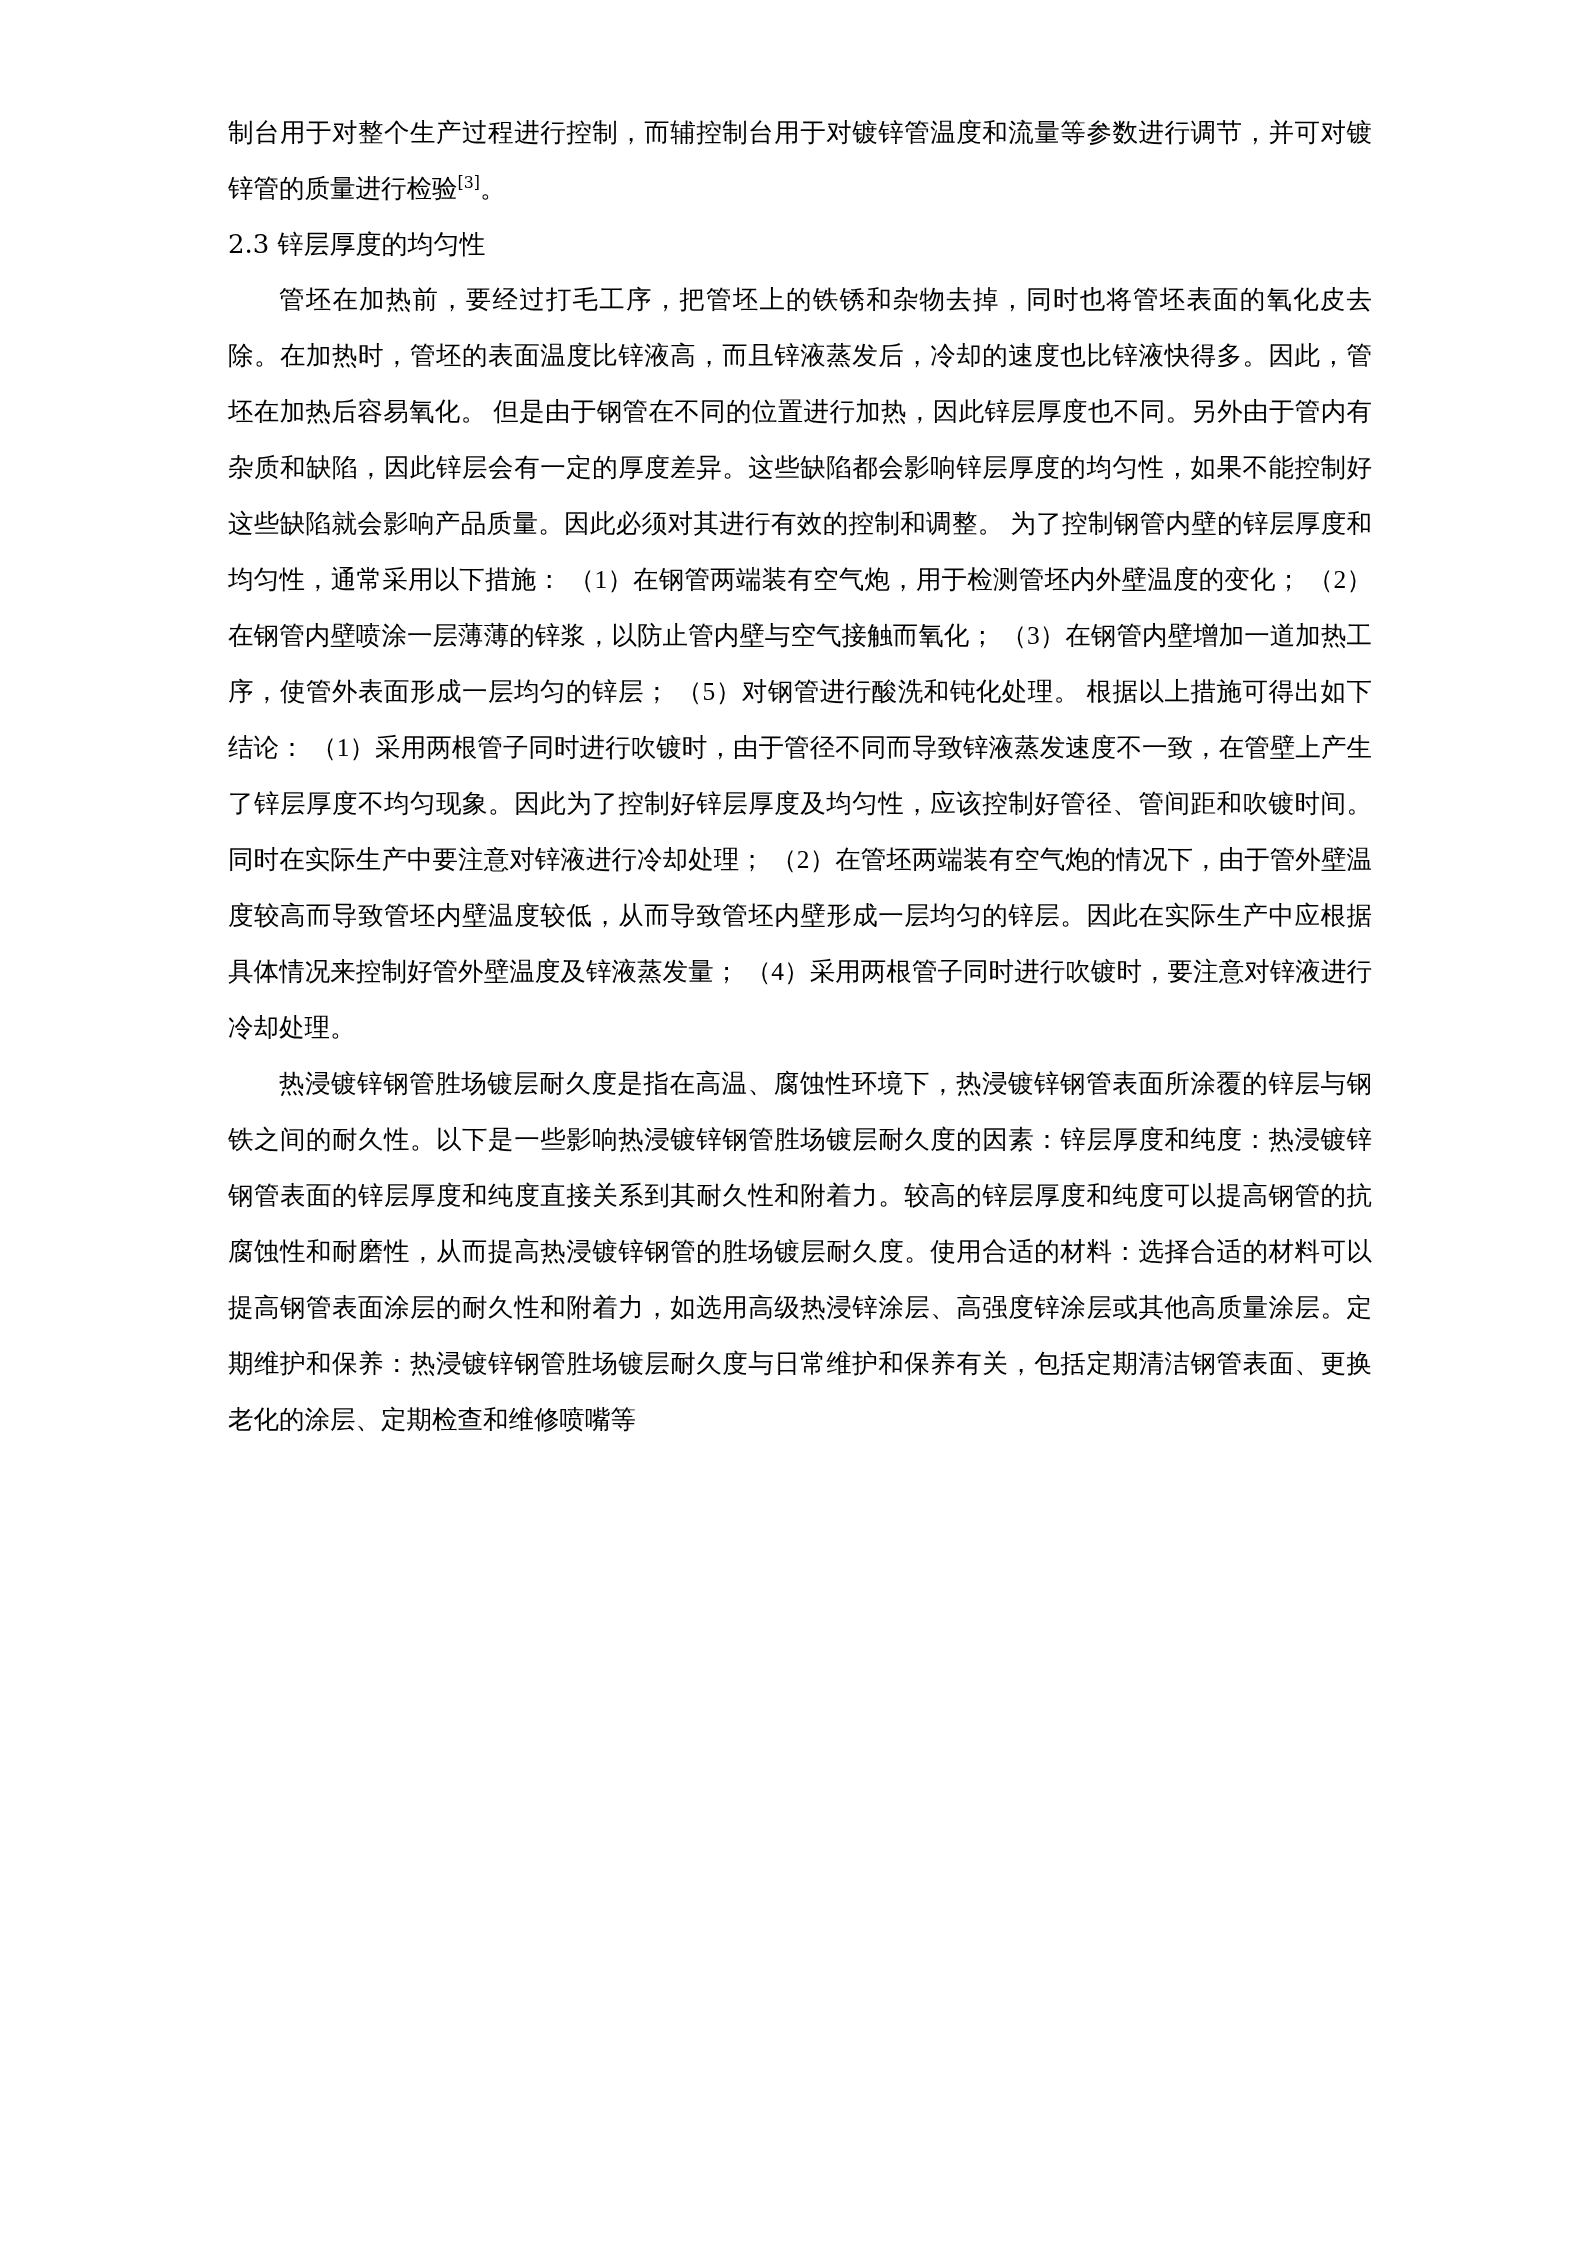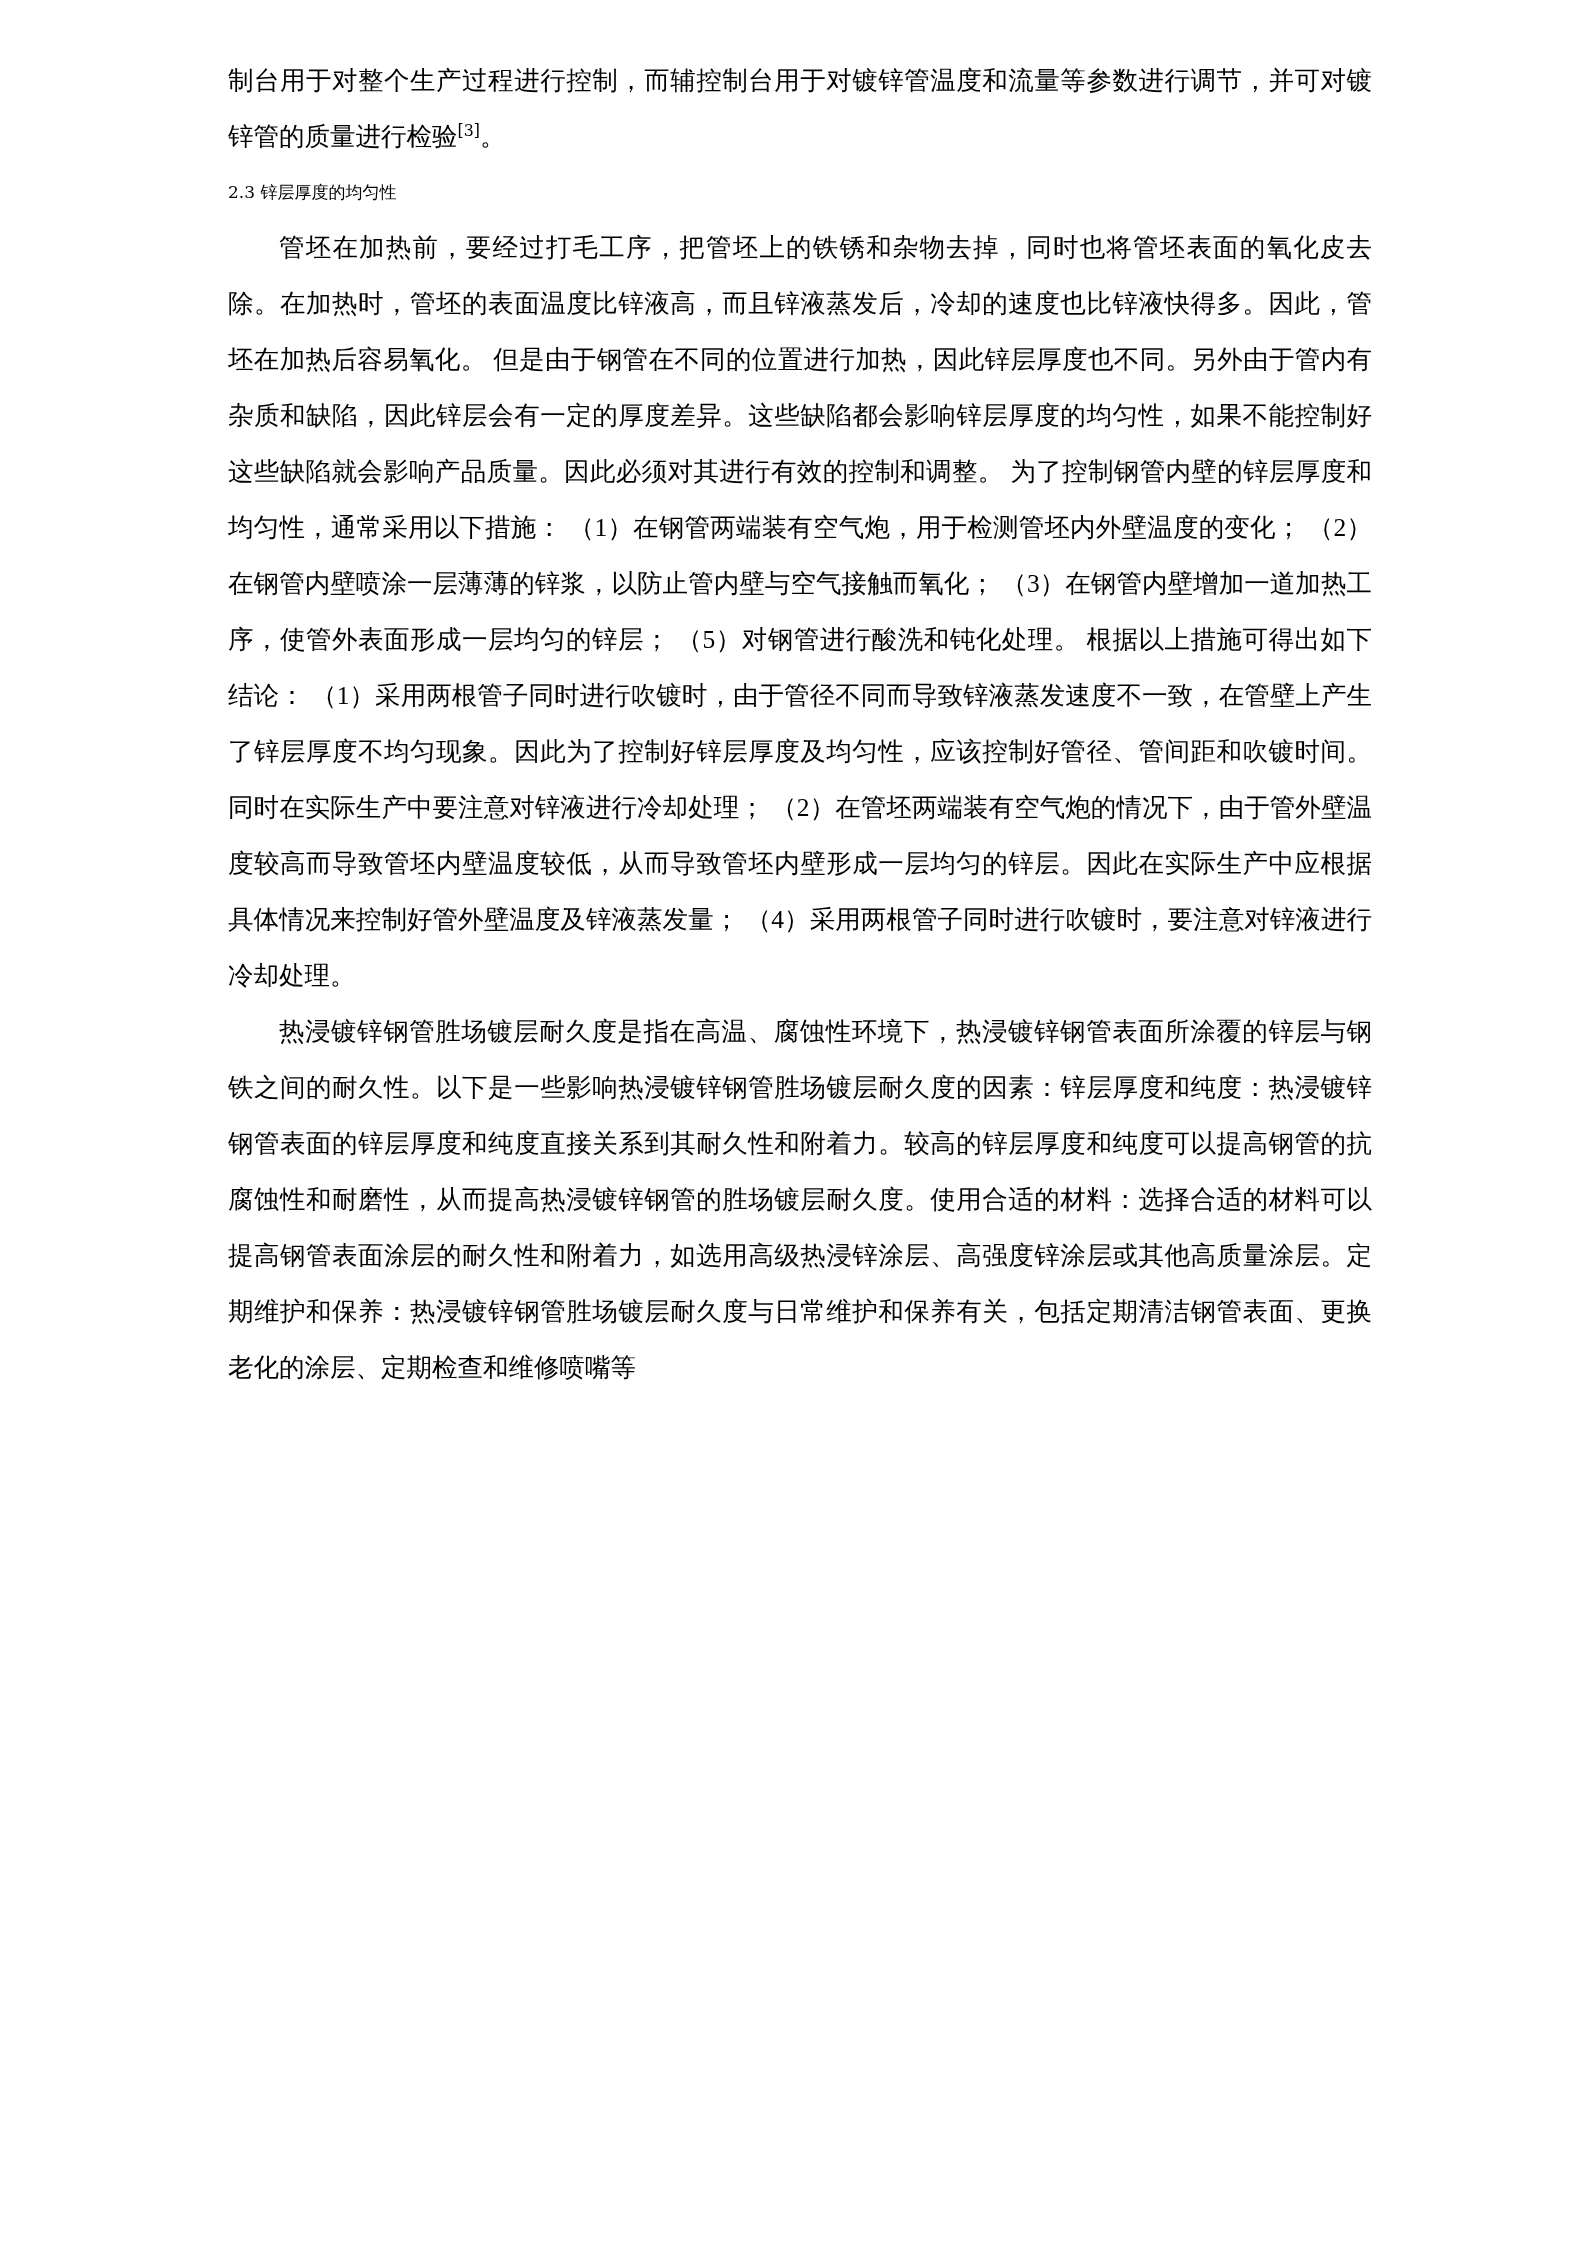--- a/index.html
+++ b/index.html
@@ -6,21 +6,21 @@
     margin: 0;
     padding: 0;
     background: #ffffff;
   }
   .page {
     width: 1587px;
     height: 2245px;
     background: #ffffff;
     position: relative;
     box-sizing: border-box;
-    padding: 52px 215px 120px 228px;
+    padding: 104px 215px 120px 228px;
     font-family: "DejaVu Serif", "Liberation Serif", serif;
     color: #000000;
   }
   .doc-body {
     font-size: 25.5px;
     line-height: 56px;
     text-align: justify;
     text-justify: inter-ideograph;
   }
   p {
@@ -29,21 +29,21 @@
   .para-indent {
     text-indent: 2em;
     font-family: Liberation Serif, serif;
   }
   .para-plain {
     text-indent: 0;
   }
   .heading {
     text-indent: 0;
     margin: 0;
-    font-size: 17px;
+    font-size: 26px;
     line-height: 56px;
     font-weight: normal;
   }
   sup {
     font-size: 0.62em;
     vertical-align: super;
     line-height: 0;
   }
 </style>
 </head>

